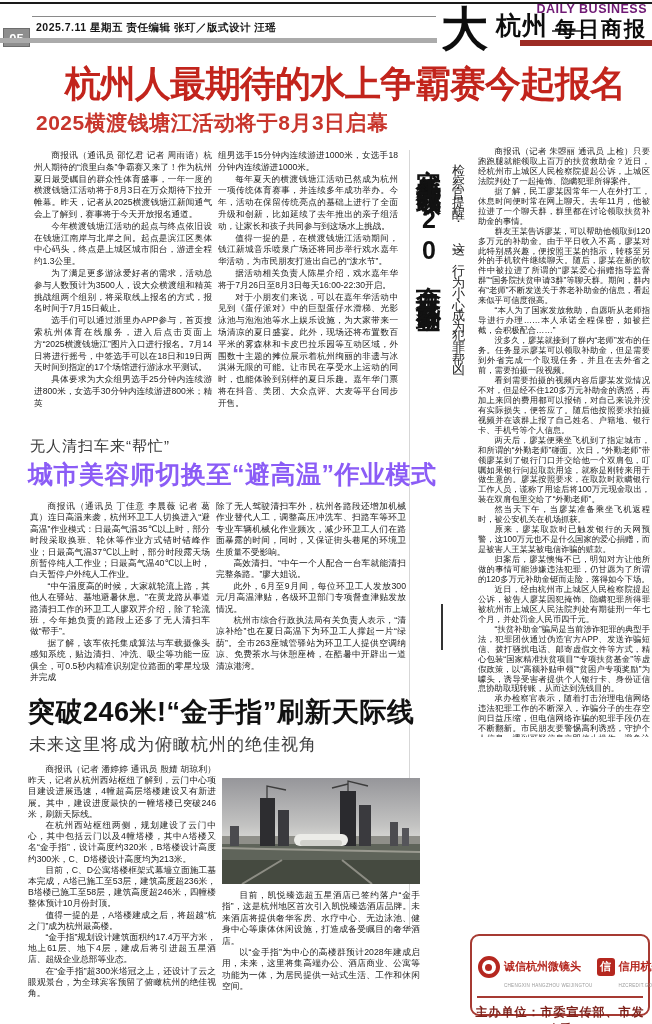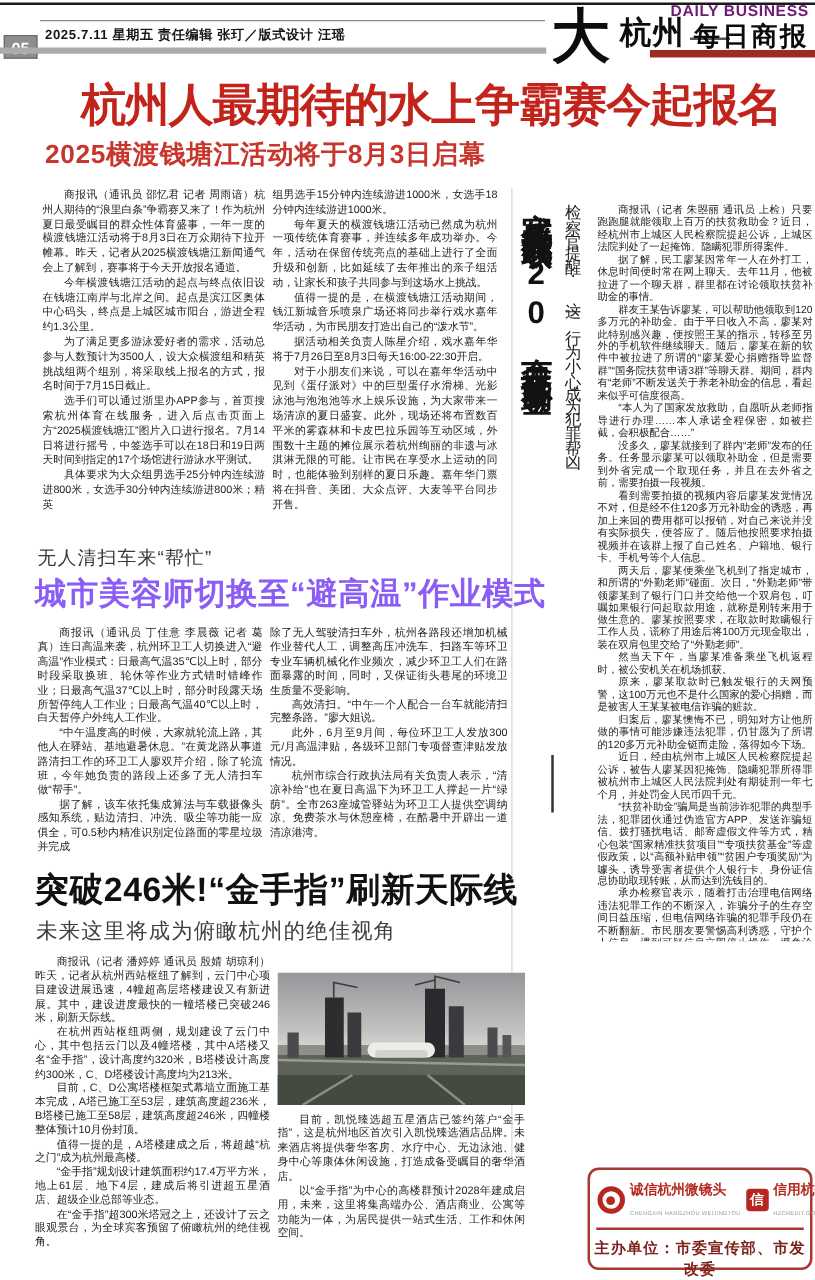--- a/index.html
+++ b/index.html
@@ -34,42 +34,42 @@
   .lead-c1 { left:34px;  top:150px; width:178px; height:283px; font-size:8.6px; line-height:11.8px; }
   .lead-c2 { left:218px; top:150px; width:180px; height:283px; font-size:8.6px; line-height:11.8px; }
 
   
   .vrule { position:absolute; left:409px; top:150px; width:1px; height:778px; background:#d7d7d7; }
   .fraud-vmain { position:absolute; left:413px; top:150px; height:578px; writing-mode:vertical-rl; text-orientation:upright;
     font-size:25px; font-weight:bold; color:#121212; letter-spacing:3px; }
   .fraud-vsub  { position:absolute; left:449px; top:153px; height:520px; writing-mode:vertical-rl; text-orientation:upright;
     font-size:13px; color:#222; letter-spacing:11px; }
   .fraud-vline { position:absolute; left:441px; top:604px; width:2px; height:46px; background:#333; }
-  .fraud-body  { left:478px; top:163px; width:172px; height:590px; font-size:8.3px; line-height:9.95px; }
+  .fraud-body  { left:478px; top:147px; width:172px; height:590px; font-size:8.3px; line-height:9.95px; }
 
   
   .heat-kicker { position:absolute; left:30px; top:437px; font-size:15px; color:#3a3a3a; letter-spacing:1px; }
   .heat-h1 { position:absolute; left:28px; top:458px; font-size:25px; font-weight:bold; color:#8b5cf6; letter-spacing:.5px; }
   .heat-c1 { left:30px;  top:501px; width:180px; height:190px; font-size:8.7px; line-height:11.4px; }
   .heat-c2 { left:216px; top:501px; width:190px; height:190px; font-size:8.7px; line-height:11.4px; }
 
   
   .tower-h1 { position:absolute; left:28px; top:694px; font-size:27px; font-weight:bold; color:#111; letter-spacing:.5px; }
   .tower-h2 { position:absolute; left:29px; top:733px; font-size:17px; color:#3d3d3d; letter-spacing:1px; }
   .tower-c1 { left:28px;  top:764px; width:188px; height:258px; font-size:8.7px; line-height:11.2px; }
   .tower-photo { position:absolute; left:222px; top:778px; width:198px; height:106px; }
   .tower-cap { left:222px; top:890px; width:198px; height:132px; font-size:8.7px; line-height:11.4px; }
 
   
   .fbox { position:absolute; left:470px; top:934px; width:180px; height:82px;
     border:2px solid #a63a32; border-radius:9px; background:#fff; }
   .fbox-row1 { display:flex; align-items:center; gap:4px; padding:7px 5px 4px 6px; }
   .logo-circle { width:22px; height:22px; border:4px solid #b5271f; border-radius:50%; position:relative; flex:none; }
   .logo-circle::after { content:""; position:absolute; left:3px; top:4px; width:7px; height:7px; background:#b5271f; border-radius:50%; }
-  .logo-text { line-height:1.05; }
+  .logo-text { line-height:1.05;margin-top:14px; }
   .logo-cn1 { font-size:11px; font-weight:bold; color:#b5271f; white-space:nowrap; }
   .logo-sub { font-size:4.5px; color:#999; letter-spacing:.3px; white-space:nowrap; }
   .logo-square { width:18px; height:18px; background:#b5271f; border-radius:3px; color:#fff; font-size:11px; font-weight:bold;
     display:flex; align-items:center; justify-content:center; flex:none; }
   .logo-cn2 { font-size:11px; font-weight:bold; color:#b5271f; white-space:nowrap; }
   .fbox-div { margin:1px 5px 0 5px; height:2px; background:#a63a32; }
   .fbox-org { margin-top:6px; text-align:center; font-size:12px; font-weight:bold; color:#7e221b; letter-spacing:1px; }
 </style>
 </head>
 <body>

